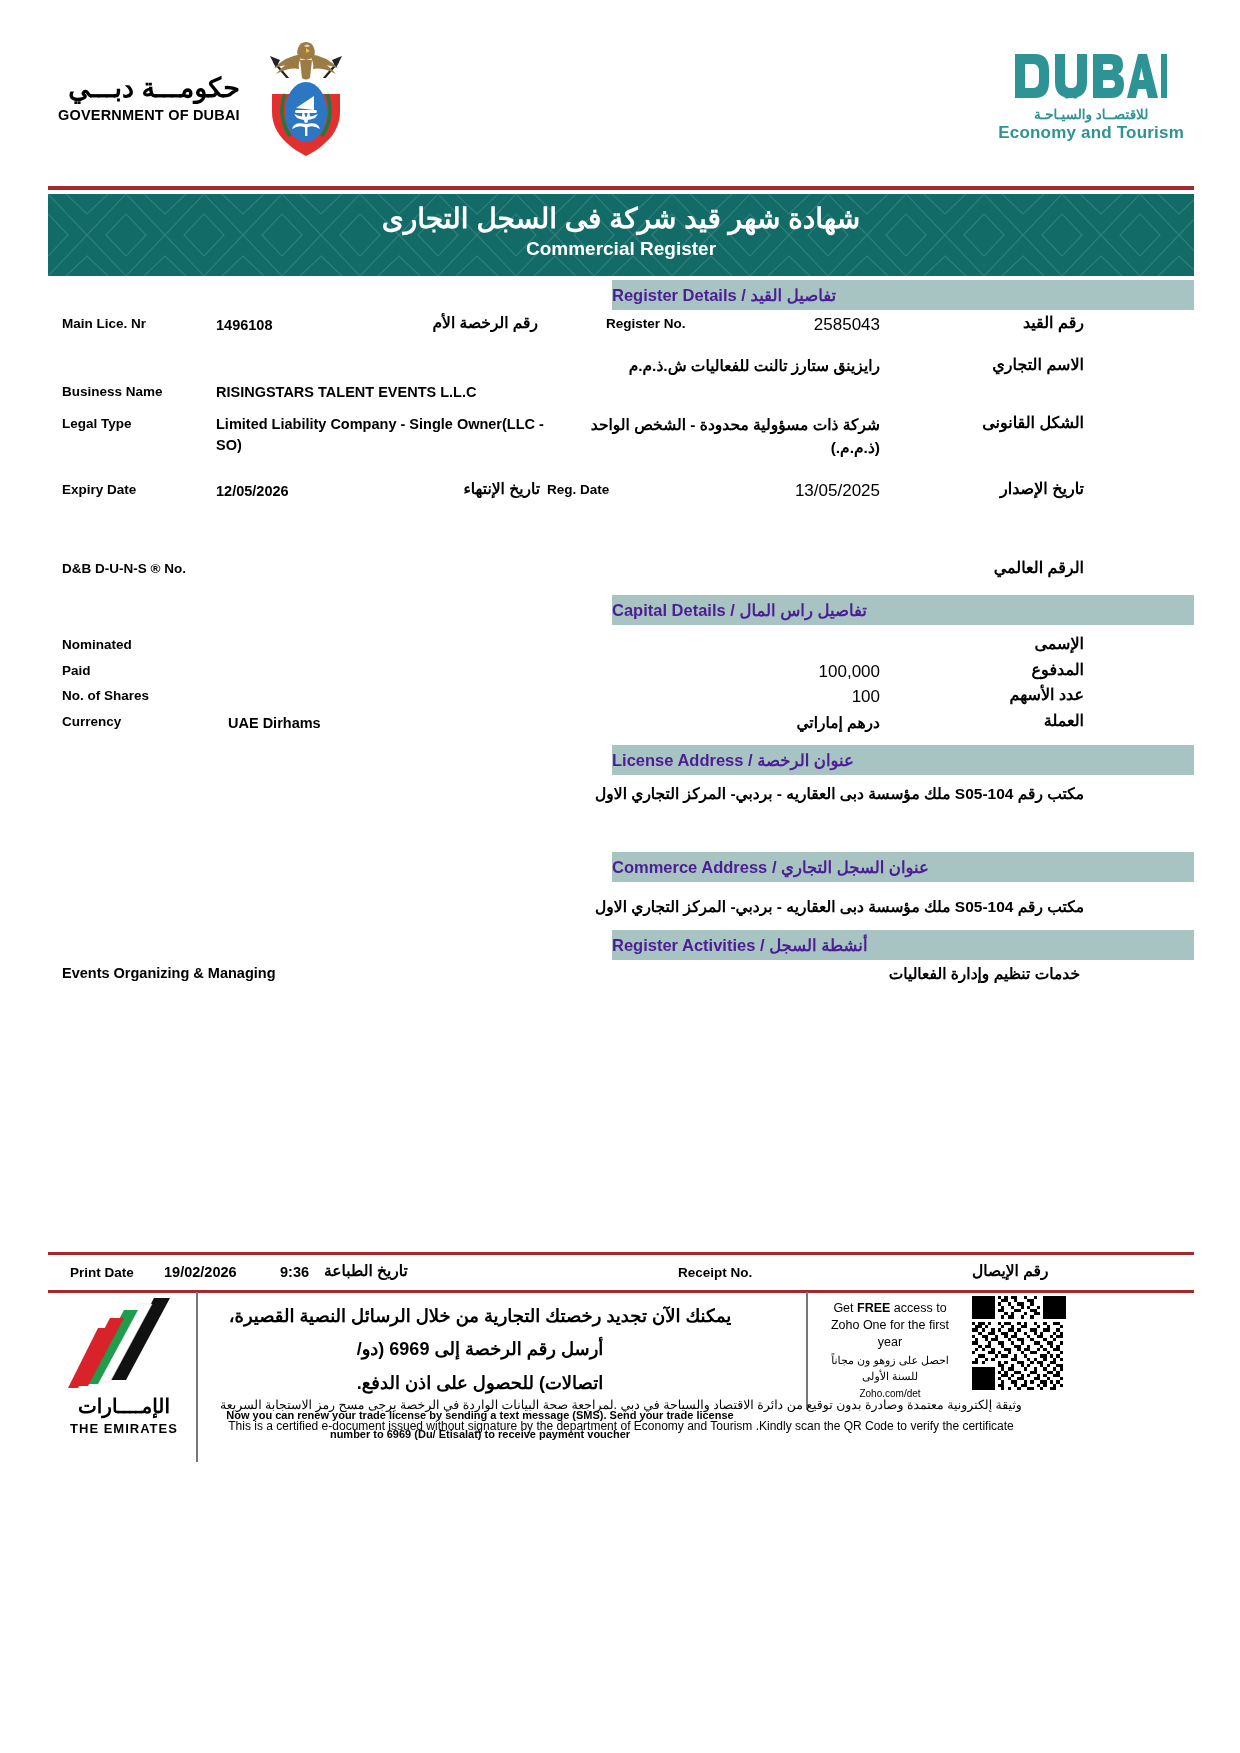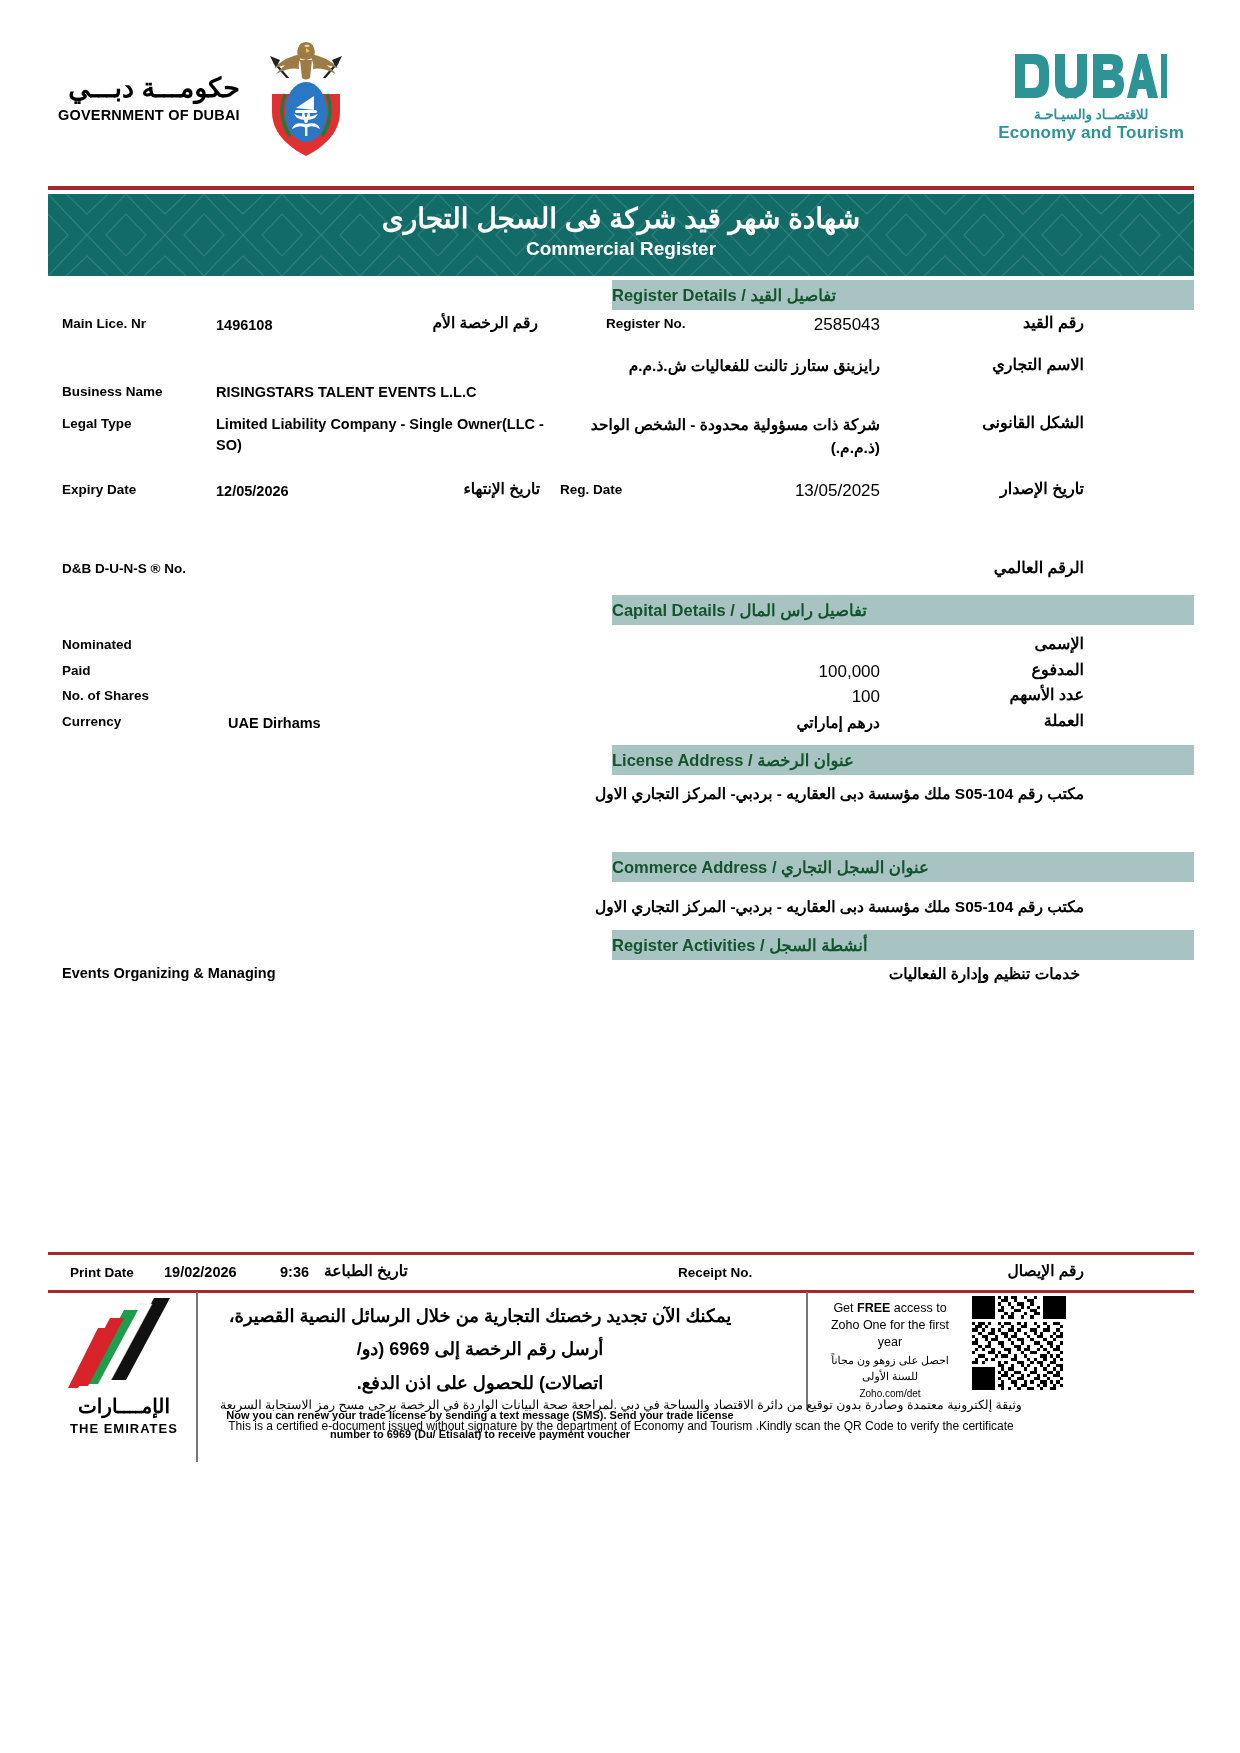--- a/index.html
+++ b/index.html
@@ -110,21 +110,21 @@
     position: absolute;
     height: 30px;
     background: #a8c4c2;
     display: flex;
     align-items: center;
     justify-content: flex-end;
     padding-right: 14px;
     font-size: 16.5px;
     font-weight: bold;
     direction: rtl;
-    color: #14532d;
+    color: #4c1d95;
   }
   .lbl-en {
     position: absolute;
     font-size: 13.5px;
     font-weight: bold;
     text-align: left;
   }
   .val-en {
     position: absolute;
     font-size: 14.5px;
@@ -385,21 +385,21 @@
   <div class="val-en" style="left:216px; top:382px;">RISINGSTARS TALENT EVENTS L.L.C</div>
 
   <div class="lbl-en" style="left:62px;  top:416px;">Legal Type</div>
   <div class="val-en" style="left:216px; top:414px; width:340px;">Limited Liability Company - Single Owner(LLC - SO)</div>
   <div class="val-ar" style="left:560px; top:413px; width:320px; text-align:right;">شركة ذات مسؤولية محدودة - الشخص الواحد (ذ.م.م.)</div>
   <div class="lbl-ar" style="left:944px; top:413px; width:140px;">الشكل القانونى</div>
 
   <div class="lbl-en" style="left:62px;  top:482px;">Expiry Date</div>
   <div class="val-en" style="left:216px; top:481px;">12/05/2026</div>
   <div class="mid-ar" style="left:400px; top:480px; width:140px;">تاريخ الإنتهاء</div>
-  <div class="mid-en" style="left:560px; top:482px;">Reg. Date</div>
+  <div class="mid-en" style="left:547px; top:482px;">Reg. Date</div>
   <div class="val-num" style="left:700px; top:481px; width:180px; text-align:right;">13/05/2025</div>
   <div class="lbl-ar" style="left:944px; top:479px; width:140px;">تاريخ الإصدار</div>
 
   <div class="lbl-en" style="left:62px;  top:561px;">D&amp;B D-U-N-S ® No.</div>
   <div class="val-en" style="left:700px; top:560px; width:180px; text-align:right;"></div>
   <div class="lbl-ar" style="left:944px; top:558px; width:140px;">الرقم العالمي</div>
 
   <div class="secbar" style="left:612px; top:595px; width:582px;">تفاصيل راس المال / Capital Details</div>
 
   <div class="lbl-en" style="left:62px;  top:637px;">Nominated</div>
@@ -430,21 +430,21 @@
   <div class="val-ar" style="left:700px; top:962px; width:380px; text-align:right;">خدمات تنظيم وإدارة الفعاليات</div>
 
   <div class="foot-redline" style="top:1252px;"></div>
 
   <div class="foot-lbl" style="left:70px;  top:1265px;">Print Date</div>
   <div class="foot-lbl" style="left:164px; top:1264px; font-size:14.5px;">19/02/2026</div>
   <div class="foot-lbl" style="left:280px; top:1264px; font-size:14.5px;">9:36</div>
   <div class="foot-ar" style="left:324px; top:1262px;">تاريخ الطباعة</div>
   <div class="foot-lbl" style="left:678px; top:1265px;">Receipt No.</div>
   <div class="foot-lbl" style="left:800px; top:1264px; font-size:14.5px;"></div>
-  <div class="foot-ar" style="left:972px; top:1262px; width:112px; text-align:right;">رقم الإيصال</div>
+  <div class="foot-ar" style="left:972px; top:1262px; width:112px; text-align:left;">رقم الإيصال</div>
 
   <div class="foot-redline" style="top:1290px;"></div>
 
   <div class="divider-v" style="left:196px; top:1292px; height:170px;"></div>
   <div class="divider-v" style="left:806px; top:1292px; height:118px;"></div>
 
   <div class="flagbox" style="left:52px; top:1294px; width:144px;">
     <span>
       <svg width="116" height="96" viewBox="0 0 116 96">
         <g>

